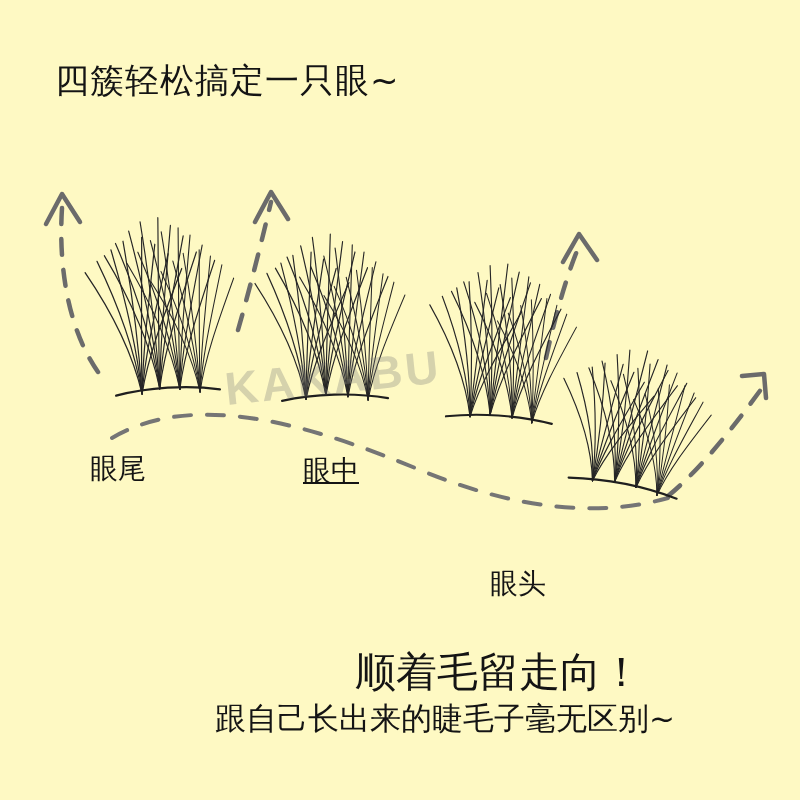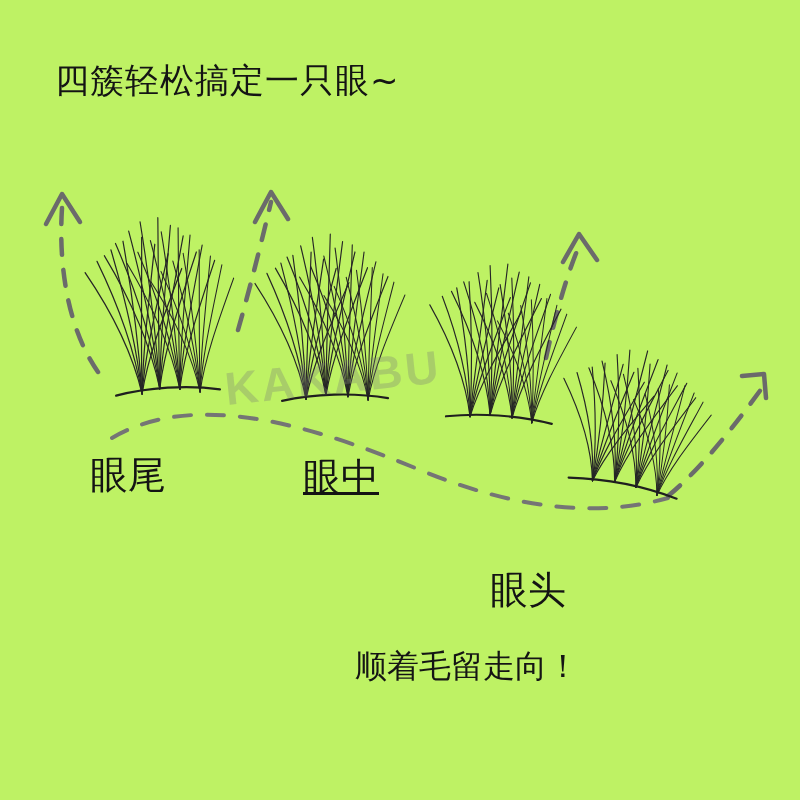--- a/index.html
+++ b/index.html
@@ -4,21 +4,21 @@
 <style>
   html, body {
     margin: 0;
     padding: 0;
     background: #ffffff;
   }
   #page {
     position: relative;
     width: 800px;
     height: 800px;
-    background: #bef264;
+    background: #fef9c3;
     overflow: hidden;
     font-family: "Liberation Sans", sans-serif;
     color: #1b1b1b;
   }
   #diagram-svg {
     position: absolute;
     left: 0;
     top: 0;
     width: 800px;
     height: 800px;
@@ -29,29 +29,29 @@
     color: #141414;
     font-family: "DejaVu Sans", "Liberation Sans", sans-serif;
   }
   #title {
     left: 55px;
     top: 58px;
     font-size: 34px;
     letter-spacing: 1px;
   }
   .label-eye {
-    font-size: 38px;
+    font-size: 28px;
   }
   #label-tail { left: 90px; top: 450px; }
   #label-mid  { left: 303px; top: 452px; text-decoration: underline; }
   #label-head { left: 490px; top: 565px; }
   #caption-1 {
     left: 355px;
     top: 645px;
-    font-size: 32px;
+    font-size: 41px;
   }
   #caption-2 {
     left: 215px;
     top: 698px;
     font-size: 31px;
   }
   #watermark {
     position: absolute;
     left: 225px;
     top: 362px;
@@ -172,14 +172,15 @@
 
   <div class="txt" id="title">四簇轻松搞定一只眼~</div>
 
   <div id="watermark">KAKABU</div>
 
   <div class="txt label-eye" id="label-tail">眼尾</div>
   <div class="txt label-eye" id="label-mid">眼中</div>
   <div class="txt label-eye" id="label-head">眼头</div>
 
   <div class="txt" id="caption-1">顺着毛留走向！</div>
+  <div class="txt" id="caption-2">跟自己长出来的睫毛子毫无区别~</div>
 
 </div>
 
 </body></html>

